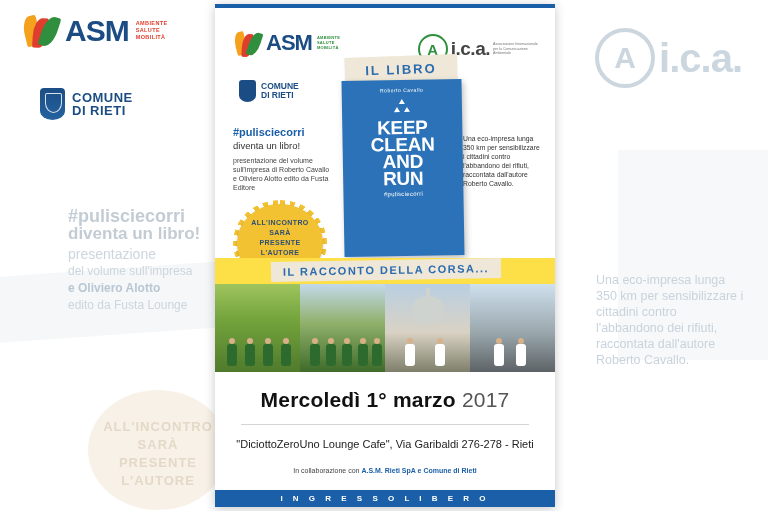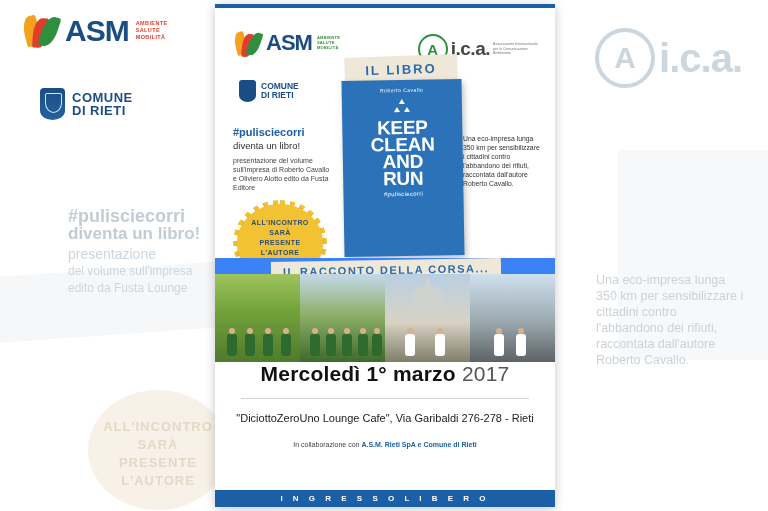--- a/index.html
+++ b/index.html
@@ -120,37 +120,37 @@
   .rosette{position:absolute;left:22px;top:196px;width:86px;height:78px;}
   .rosette .disc{position:absolute;inset:0;background:#f2c233;border-radius:50%;box-shadow:0 1px 3px rgba(0,0,0,.2);}
   .rosette .spikes{position:absolute;inset:-4px;border-radius:50%;background:
      repeating-conic-gradient(#f2c233 0deg 7deg, transparent 7deg 14deg);}
   .rosette .t{position:absolute;left:8px;top:14px;width:70px;text-align:center;font-size:7px;font-weight:bold;color:#2f4f74;line-height:10px;letter-spacing:.4px;}
   .rosette .t .big{color:#1b5fa8;font-size:8px;}
   .rosette .tail{position:absolute;left:30px;top:70px;width:9px;height:22px;background:#f2c233;transform:rotate(12deg);}
   .rosette .tail2{position:absolute;left:44px;top:70px;width:9px;height:22px;background:#e8b42a;transform:rotate(-12deg);}
 
   
-  .strip-label{position:relative;height:16px;background:#3b82f6;}
+  .strip-label{position:relative;height:26px;background:#fde047;}
   .strip-ribbon{position:absolute;left:56px;top:2px;width:230px;height:20px;background:#efe7d7;transform:rotate(-1deg);display:flex;align-items:center;justify-content:center;color:#2b6cb0;font-weight:bold;font-size:11px;letter-spacing:1.5px;}
 
   .photos{display:flex;height:88px;}
   .photo{flex:1;position:relative;overflow:hidden;}
   .ph1{background:linear-gradient(#9fc45e 0%,#74a43c 40%,#4f7a2c 100%);}
   .ph2{background:linear-gradient(#c3d9ea 0%,#8fb06a 45%,#3f6b2a 100%);}
   .ph3{background:linear-gradient(#b9cfe2 0%,#d9d2c4 55%,#7e7f6a 100%);}
   .ph4{background:linear-gradient(#cfe0ee 0%,#9aa8ad 55%,#5d6266 100%);}
   .runner{position:absolute;bottom:6px;width:10px;height:22px;background:#2d6a2d;border-radius:3px;}
   .runner.w{background:#ffffff;}
   .runner:after{content:"";position:absolute;left:2px;top:-6px;width:6px;height:6px;border-radius:50%;background:#d8b08a;}
   .dome{position:absolute;left:50%;top:12px;margin-left:-16px;width:32px;height:26px;background:#cfd3cf;border-radius:50% 50% 0 0;}
   .dome:after{content:"";position:absolute;left:14px;top:-8px;width:4px;height:9px;background:#cfd3cf;}
 
   
-  .datezone{flex:1;background:#ffffff;position:relative;box-sizing:border-box;}
+  .datezone{flex:1;background:#ffffff;position:relative;padding-top:16px;box-sizing:border-box;}
   .dline{text-align:center;}
   .dmain{font-size:21px;color:#111;letter-spacing:.2px;}
   .dmain b{font-weight:bold;}
   .dmain .yr{color:#555;font-weight:normal;}
   .hour{text-align:center;font-size:11px;color:#333;margin-top:9px;}
   .venue{text-align:center;font-size:11px;color:#222;margin-top:13px;}
   .collab{text-align:center;font-size:7px;color:#444;margin-top:17px;}
   .collab b{color:#1b5fa8;}
 
   .footbar{height:17px;background:#1b5fa8;color:#fff;display:flex;align-items:center;justify-content:center;font-size:8px;letter-spacing:4px;font-weight:bold;}
@@ -192,20 +192,21 @@
   <div class="aica-bg">
     <div class="ring">A</div>
     <div class="ltr">i.c.a.</div>
   </div>
 
   <div class="left-wm">
     <div class="l1">#pulisciecorri</div>
     <div class="l2">diventa un libro!</div>
     <div class="l3">presentazione</div>
     <div class="l4">del volume sull'impresa</div>
+    <div class="l6">e Oliviero Alotto</div>
     <div class="l7">edito da Fusta Lounge</div>
   </div>
 
   <div class="right-wm">Una eco-impresa lunga 350 km per sensibilizzare i cittadini contro l'abbandono dei rifiuti, raccontata dall'autore Roberto Cavallo.</div>
 
   <div class="rosette-wm">
     <div class="disc"></div>
     <div class="rtxt">
       <div>ALL'INCONTRO</div>
       <div>SARÀ</div>

